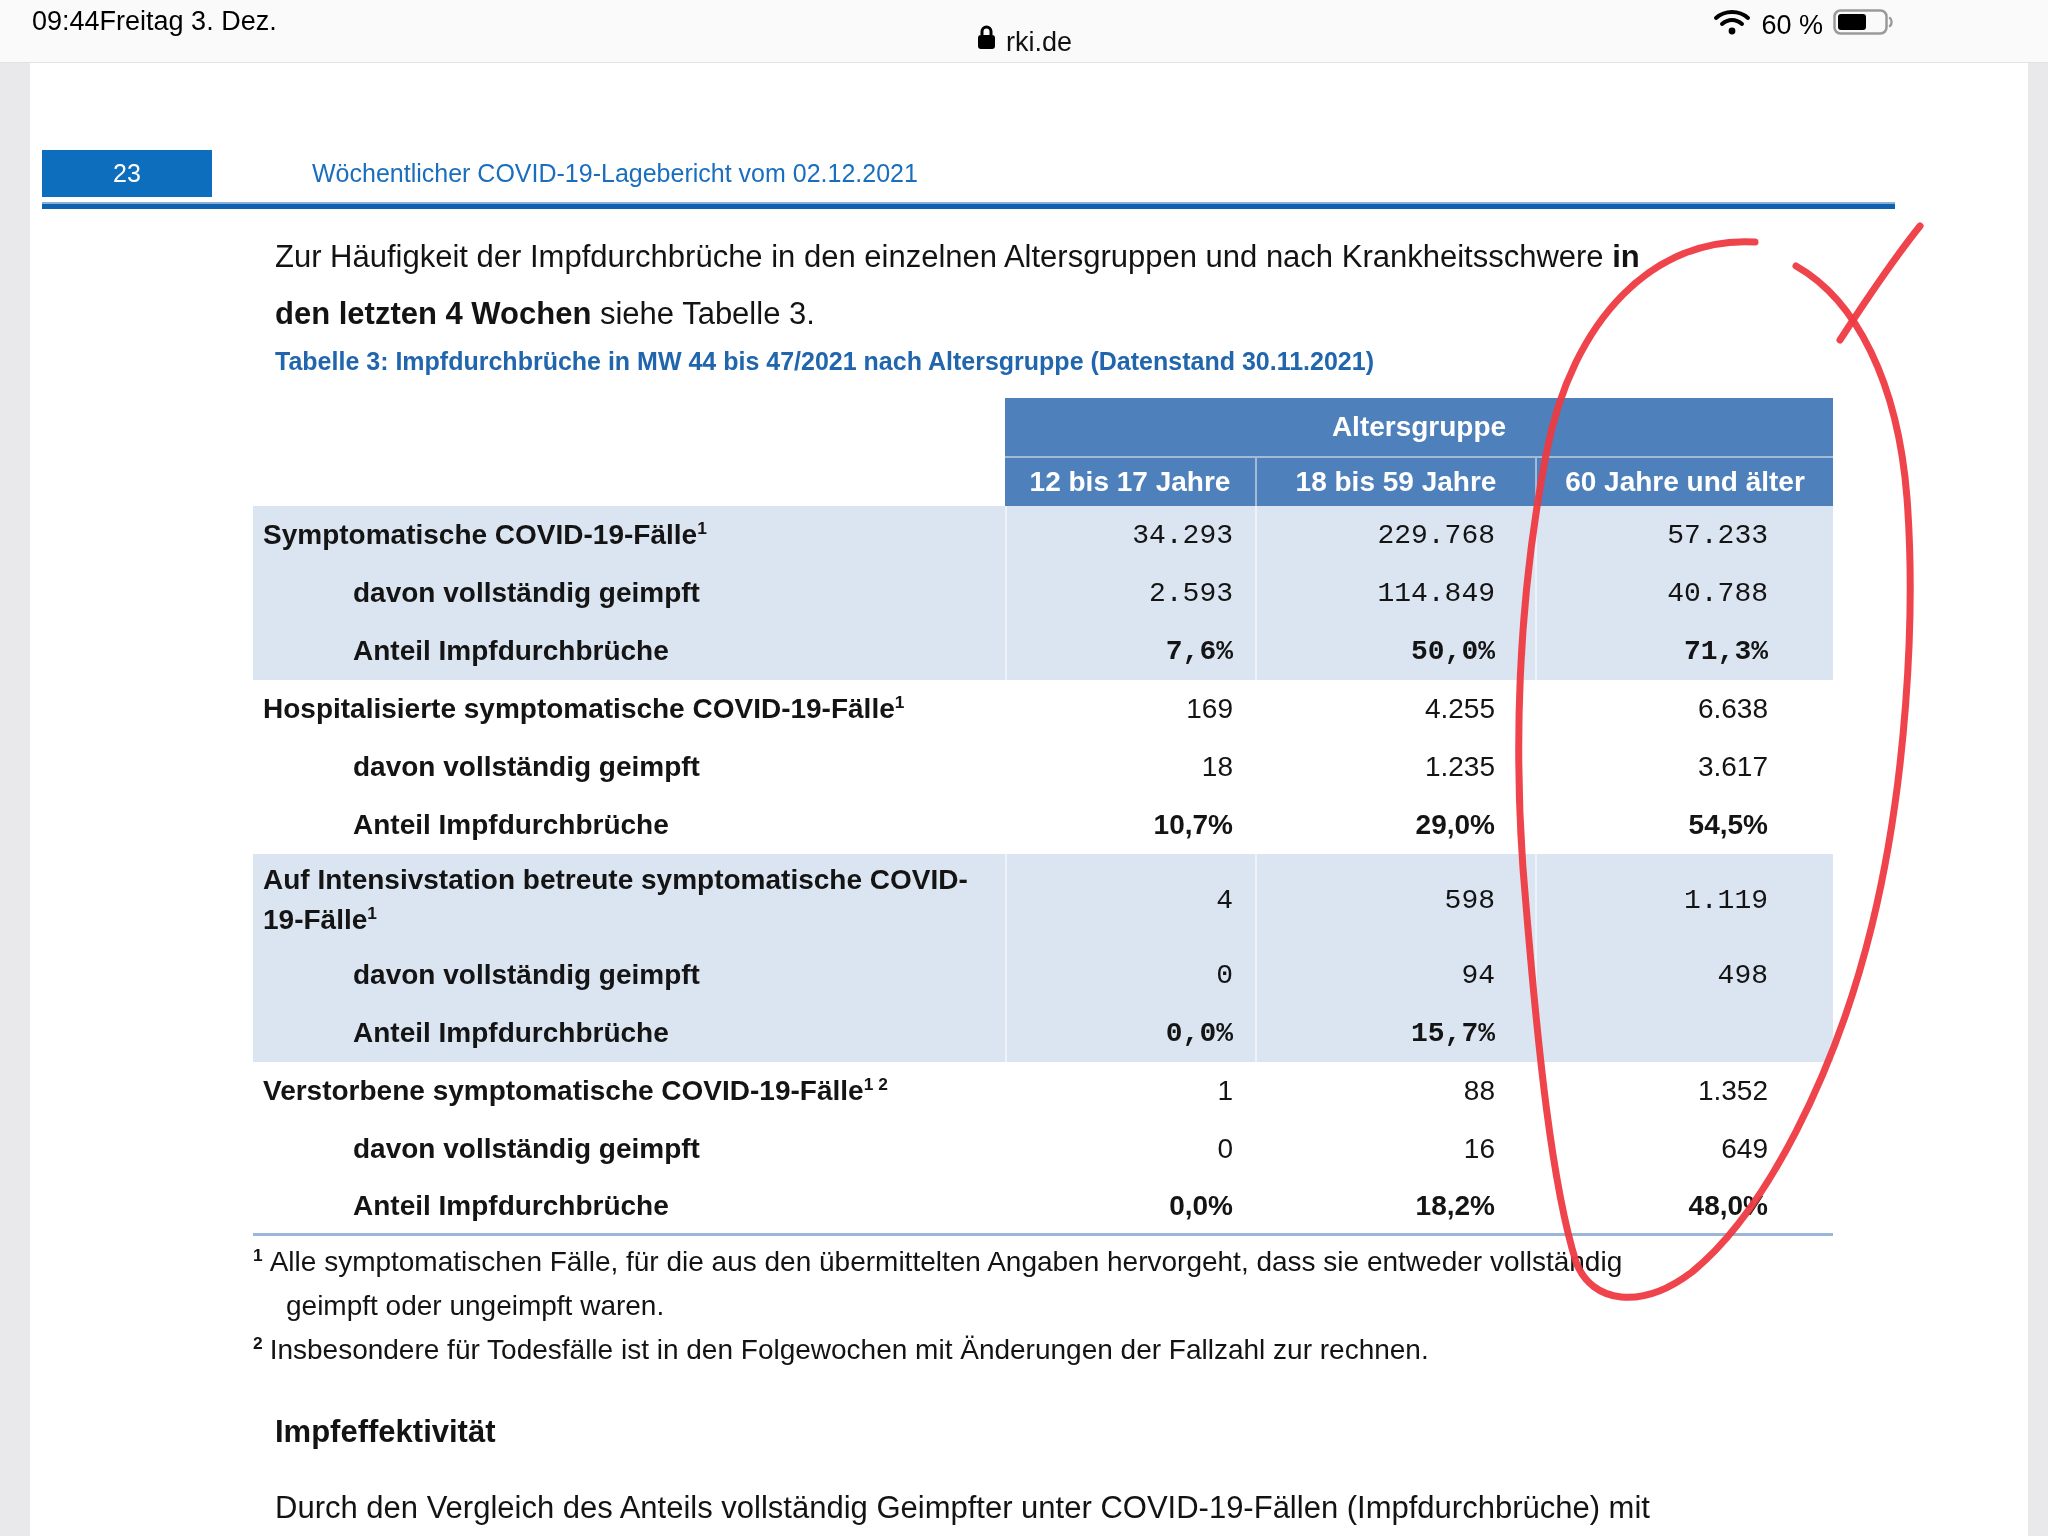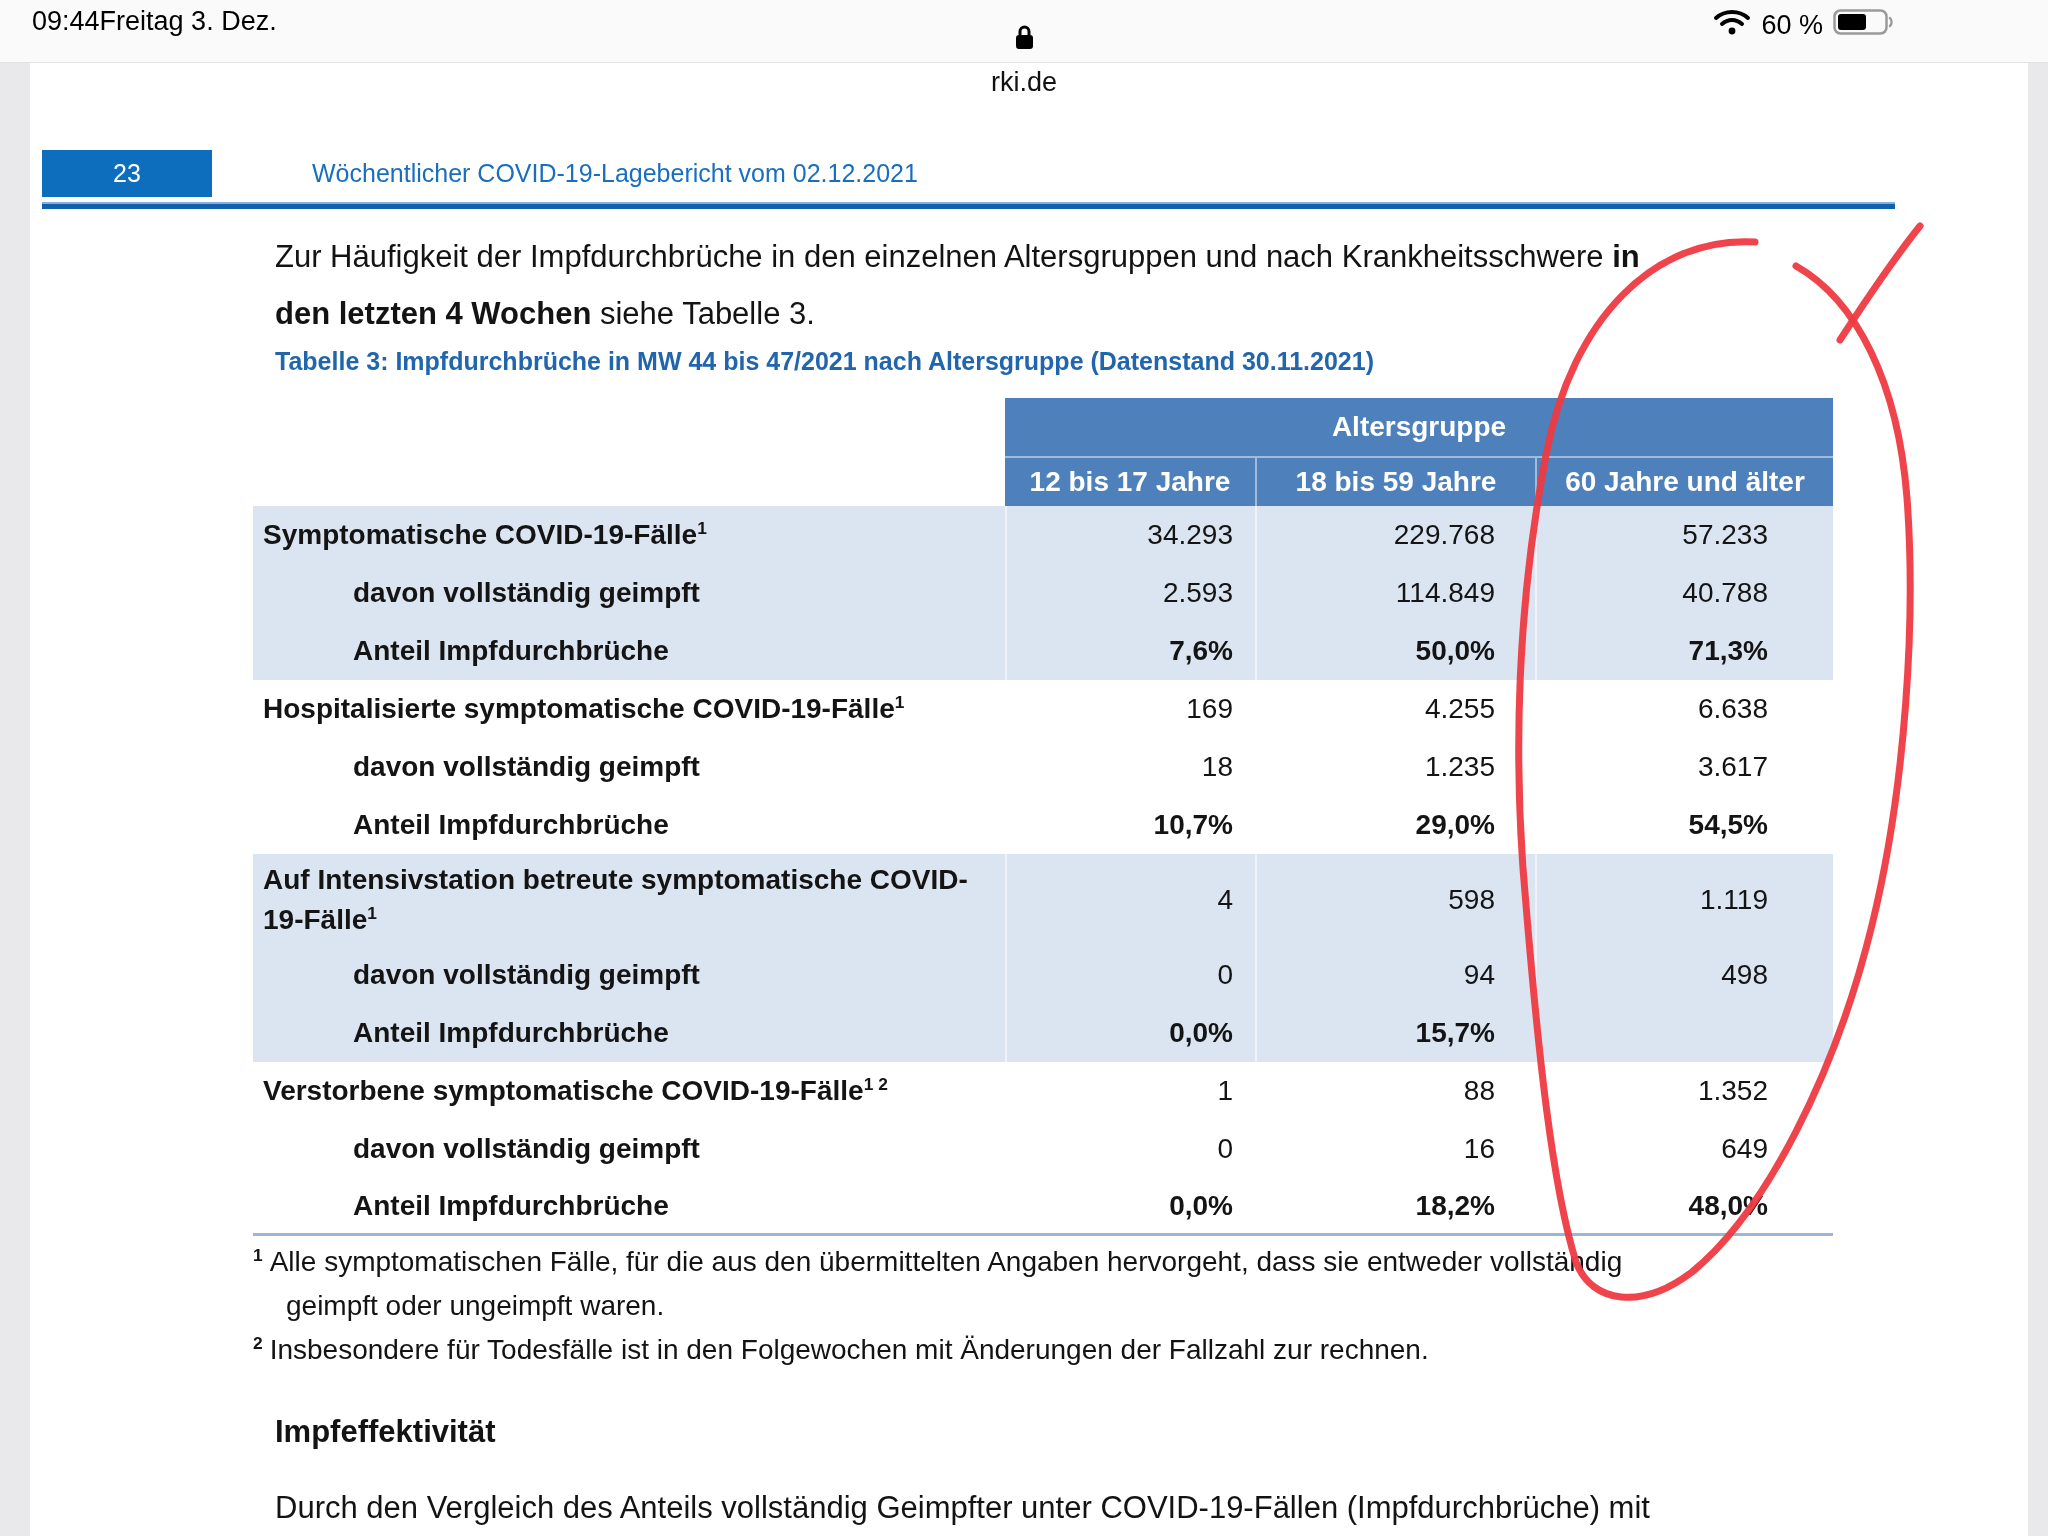--- a/index.html
+++ b/index.html
@@ -1,21 +1,21 @@
 <!DOCTYPE html>
 <html><head>
 <meta charset="utf-8">
 <style>
   html,body{margin:0;padding:0;width:2048px;height:1536px;overflow:hidden;
     background:#e9e9eb;font-family:"Liberation Sans","DejaVu Sans",sans-serif;color:#111;}
   .chrome{position:absolute;left:0;top:0;width:2048px;height:62px;background:#fafafa;
     border-bottom:1px solid #e2e2e4;z-index:5;}
   .sb-left{position:absolute;left:32px;top:6px;font-size:27px;color:#000;display:flex;}
   .sb-right{position:absolute;right:153px;top:8px;display:flex;align-items:center;gap:10px;font-size:27px;color:#000;}
-  .urlbar{position:absolute;left:0;right:0;top:24px;display:flex;justify-content:center;align-items:center;gap:9px;font-size:27px;color:#111;flex-direction:column;}
+  .urlbar{position:absolute;left:0;right:0;top:24px;display:flex;justify-content:center;align-items:flex-end;gap:9px;font-size:27px;color:#111;}
   .paper{position:absolute;left:30px;top:62px;width:1998px;height:1474px;background:#ffffff;}
   
   .hdr{position:absolute;left:12px;top:88px;display:flex;align-items:center;gap:35px;}
   .pagebox{width:170px;height:47px;background:#0e6ebe;color:#fff;font-size:25px;
     display:flex;align-items:center;justify-content:center;}
   .hdrtitle{margin-left:65px;color:#1a6ebe;font-size:25px;}
   .rule{position:absolute;left:12px;top:140px;width:1853px;height:0;
     border-top:2px solid #8ab0d8;border-bottom:5px solid #1061ae;}
   
   .intro{position:absolute;left:245px;top:166px;font-size:31px;line-height:57px;color:#131313;}
@@ -34,21 +34,21 @@
   .trow{display:flex;align-items:center;min-height:58px;box-sizing:border-box;}
   .trow.tall{min-height:92px;}
   .band{background:#dbe5f1;align-items:center;}
   .cl{width:752px;box-sizing:border-box;padding-left:10px;line-height:40px;}
   .main .cl{font-weight:bold;}
   .sub .cl{padding-left:100px;font-weight:bold;}
   .cv{box-sizing:border-box;text-align:right;}
   .cv.c1{width:250px;padding-right:22px;}
   .cv.c2{width:280px;padding-right:40px;}
   .cv.c3{width:298px;padding-right:65px;}
-  .band .cv{border-left:2px solid rgba(255,255,255,.55);align-self:stretch;display:flex;align-items:center;justify-content:flex-end;}
+  .band .cv{border-left:2px solid rgba(255,255,255,.55);align-self:stretch;display:flex;align-items:center;justify-content:flex-end;font-family:Liberation Mono, monospace;}
   .pct .cv{font-weight:bold;}
   .tbl-bottom{border-bottom:3px solid #9ab7d9;}
   sup{font-size:0.62em;line-height:0;}
   
   .fnotes{position:absolute;left:223px;top:1178px;font-size:28px;line-height:44px;color:#131313;}
   .fn-text{margin-left:7px;}
   .fn-cont{padding-left:33px;}
   
   .sechead{position:absolute;left:245px;top:1352px;font-size:31px;font-weight:bold;color:#131313;}
   .secbody{position:absolute;left:245px;top:1428px;font-size:31px;color:#131313;}

